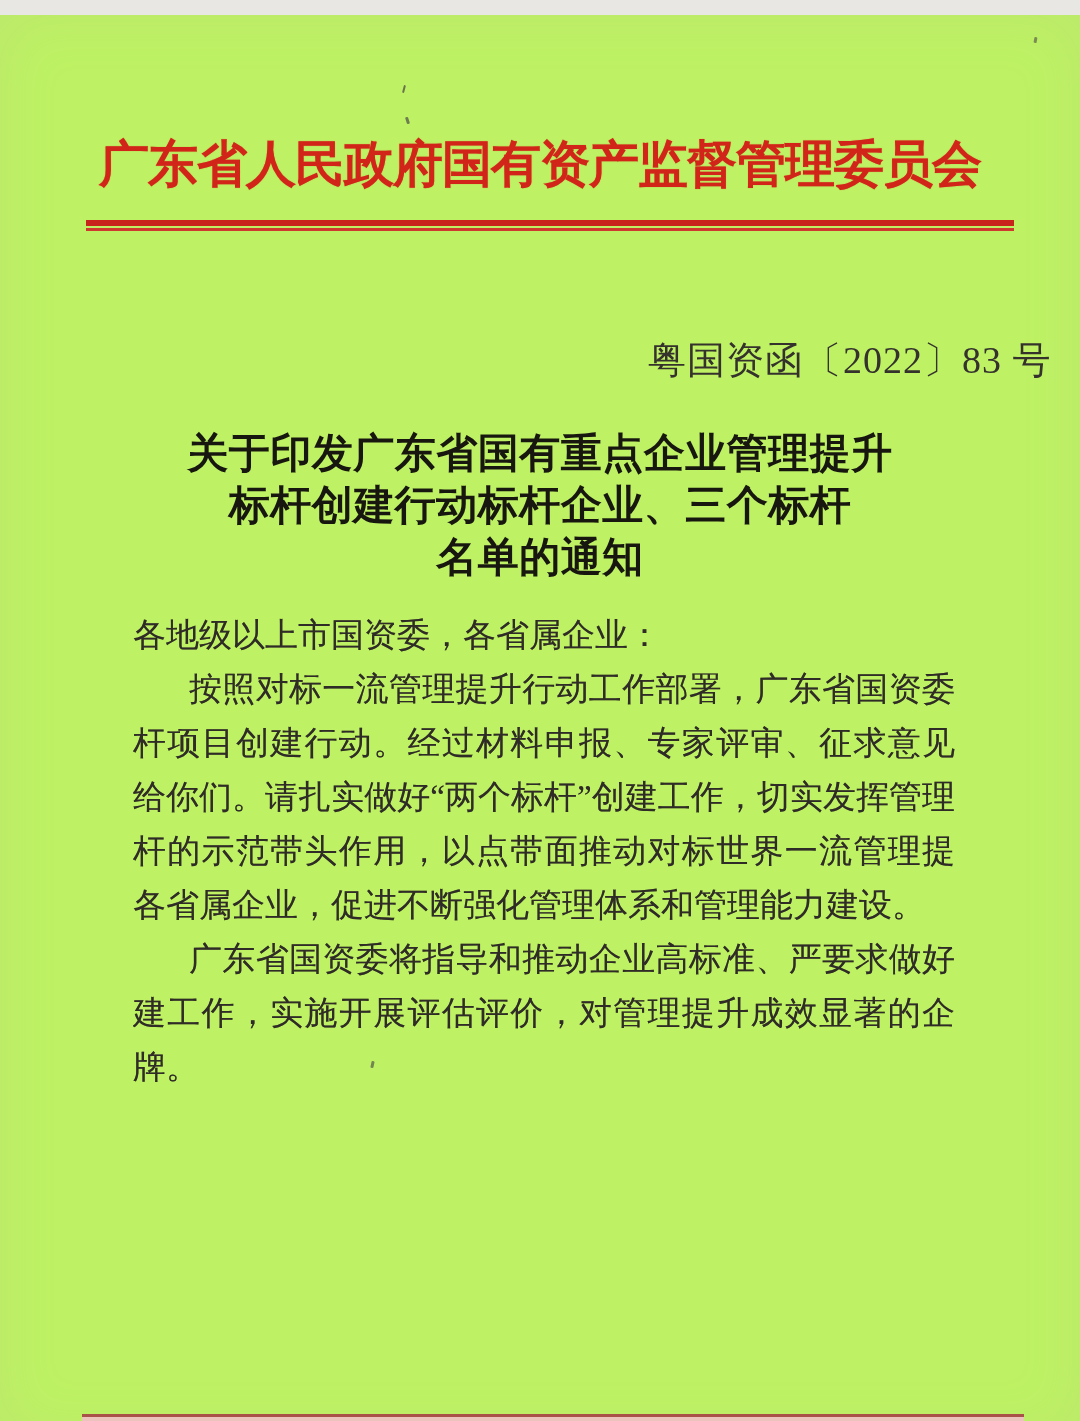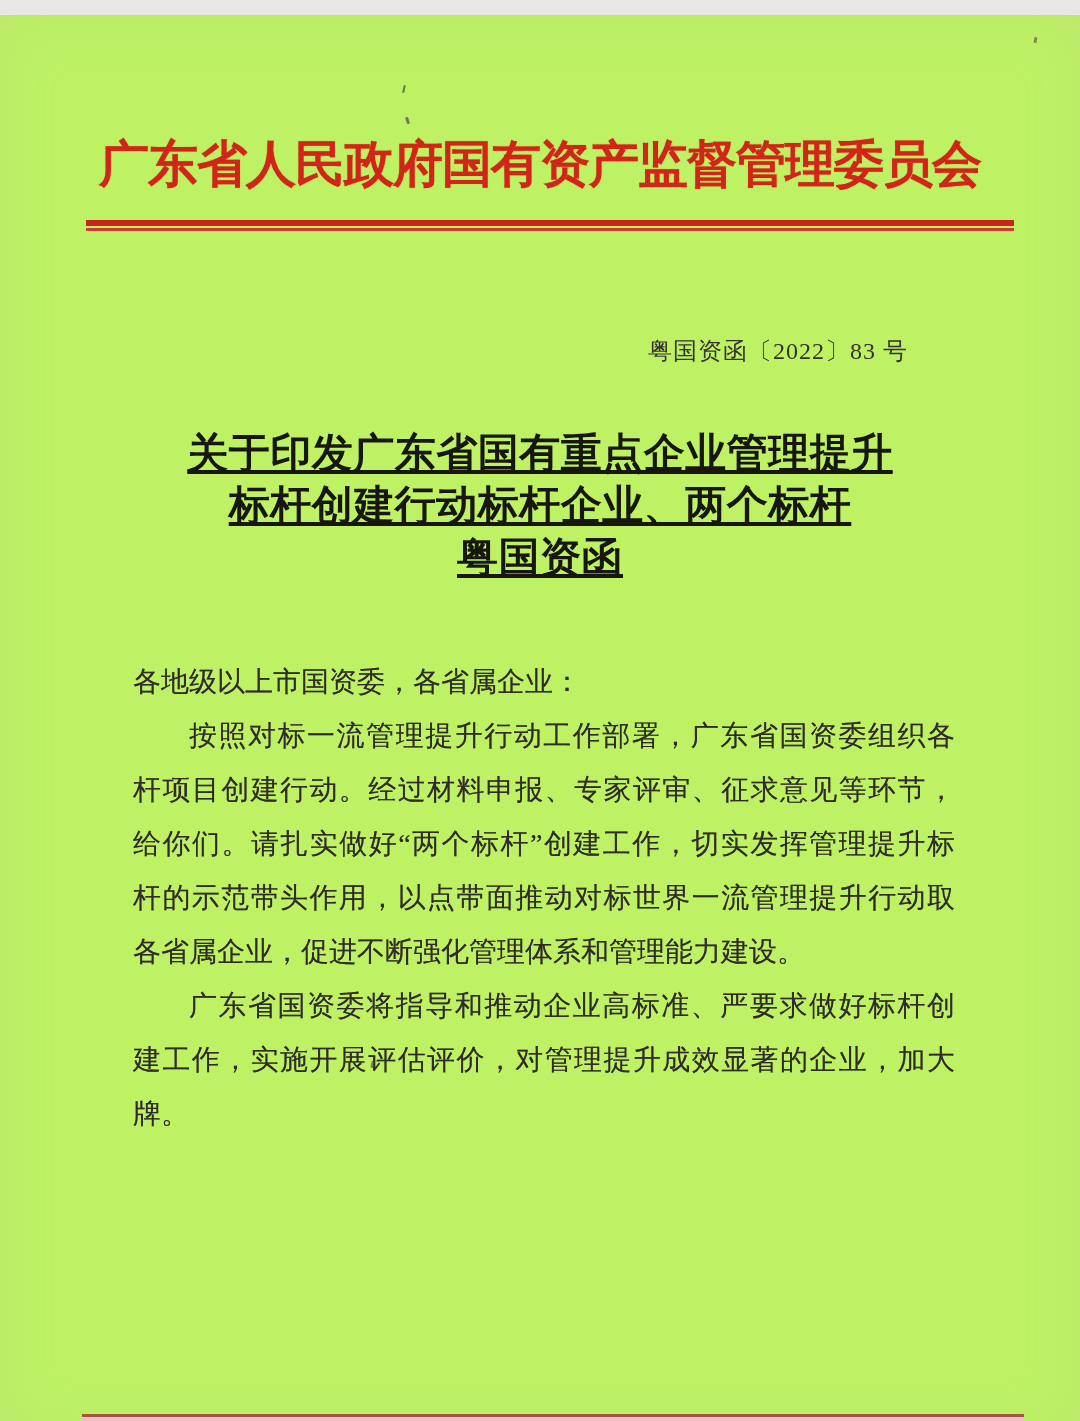--- a/index.html
+++ b/index.html
@@ -23,36 +23,35 @@
     white-space:nowrap;
   }
   
   .rule{position:absolute;top:205px;left:86px;width:928px;}
   .rule .band-thick{height:6px;background:#c9241b;}
   .rule .band-gap{height:2px;background:transparent;}
   .rule .band-thin{height:3px;background:#cf3a2e;}
   
   .docnum{
     position:absolute;top:320px;left:648px;
-    font-size:24px;letter-spacing:1px;
+    font-size:38px;letter-spacing:1px;
     color:#35322d;white-space:nowrap;
   }
   
   .title{
     position:absolute;top:412px;left:0;width:100%;
     text-align:center;
     font-size:41px;line-height:52px;font-weight:700;
     color:#17160f;
     letter-spacing:.5px;
-    text-decoration:underline;
   }
   
   .body{
-    position:absolute;top:640px;left:133px;width:822px;
-    font-size:28px;line-height:54px;
+    position:absolute;top:593px;left:133px;width:822px;
+    font-size:33px;line-height:54px;
     color:#2f2b26;
     text-shadow:0 0 .4px rgba(47,43,38,.5);
   }
   .bline{height:54px;overflow:hidden;}
   .bline.j{text-align:justify;text-align-last:justify;text-justify:inter-character;}
   .bline.ind{padding-left:56px;}
   
   .bottom-rule{position:absolute;top:1399px;left:82px;width:942px;}
   .bottom-rule .band-thin{height:3px;background:#a8524a;}
   .bottom-rule .band-gap{height:5px;background:#edc4bd;}
@@ -74,22 +73,22 @@
   <div class="rule">
     <div class="band-thick"></div>
     <div class="band-gap"></div>
     <div class="band-thin"></div>
   </div>
 
   <div class="docnum">粤国资函〔2022〕83 号</div>
 
   <div class="title">
     <div>关于印发广东省国有重点企业管理提升</div>
-    <div>标杆创建行动标杆企业、两个标杆</div>
-    <div>粤国资函</div>
+    <div>标杆创建行动标杆企业、三个标杆</div>
+    <div>名单的通知</div>
   </div>
 
   <div class="body">
     <div class="bline">各地级以上市国资委，各省属企业：</div>
     <div class="bline j ind">按照对标一流管理提升行动工作部署，广东省国资委组织各</div>
     <div class="bline j">杆项目创建行动。经过材料申报、专家评审、征求意见等环节，</div>
     <div class="bline j">给你们。请扎实做好“两个标杆”创建工作，切实发挥管理提升标</div>
     <div class="bline j">杆的示范带头作用，以点带面推动对标世界一流管理提升行动取</div>
     <div class="bline">各省属企业，促进不断强化管理体系和管理能力建设。</div>
     <div class="bline j ind">广东省国资委将指导和推动企业高标准、严要求做好标杆创</div>

